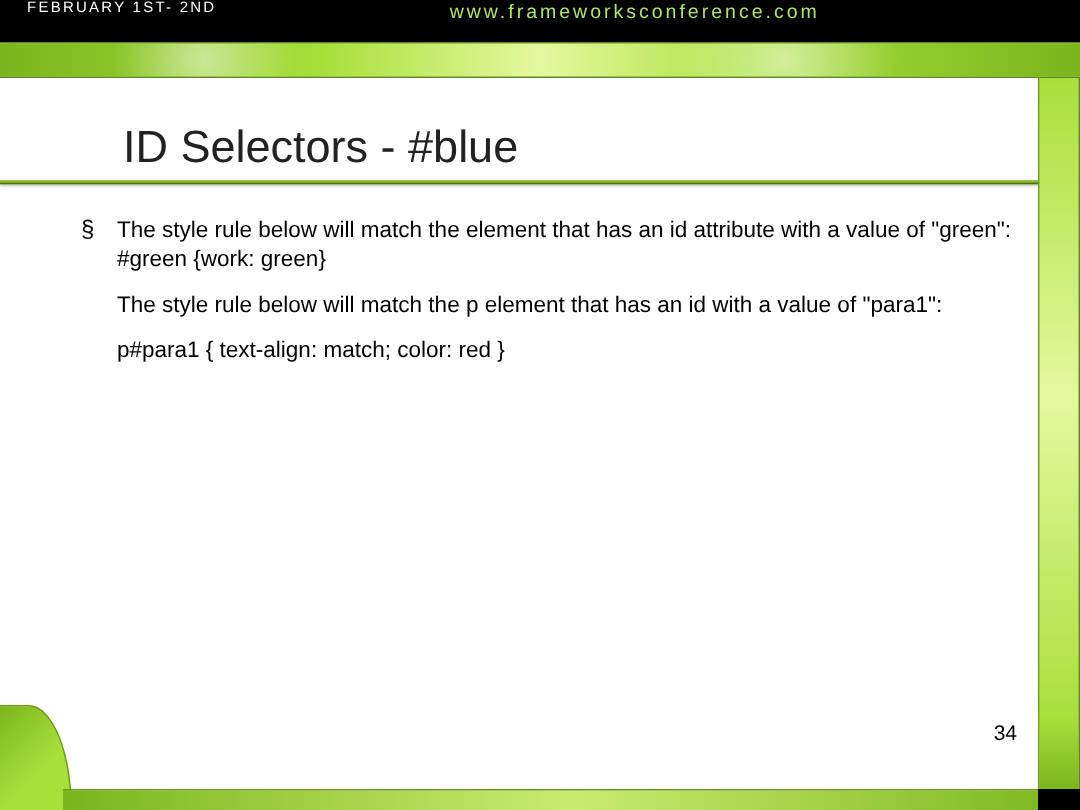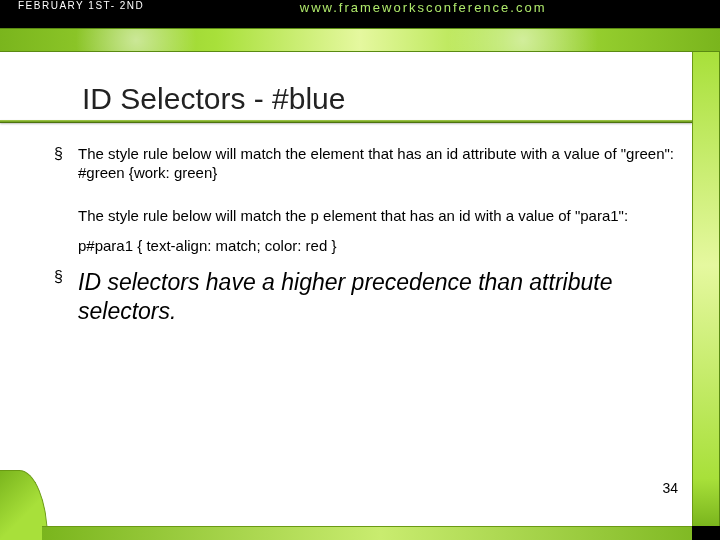--- a/index.html
+++ b/index.html
@@ -129,25 +129,22 @@
   <div class="title">ID Selectors -  #blue</div>
   <div class="title-underline"></div>
 
   <ul class="slide">
     <li>
       <div class="body1">
         <div>
           <span>The style rule below will match the element that has an id attribute with a value of "green":</span><br>
           <span>#green {work: green}</span>
         </div>
-        <p style="margin-top:24px">
+        <p style="margin-top:12px">
           <span>The style rule below will match the p element that has an id with a value of "para1":</span>
         </p>
         <p>p#para1 { text-align: match; color: red }</p>
       </div>
-    </li>
-    <li>
-      <div class="body2">ID selectors have a higher precedence than attribute selectors.</div>
     </li>
   </ul>
 </div>
 
 <div class="page-num">34</div>
 
 </body></html>

